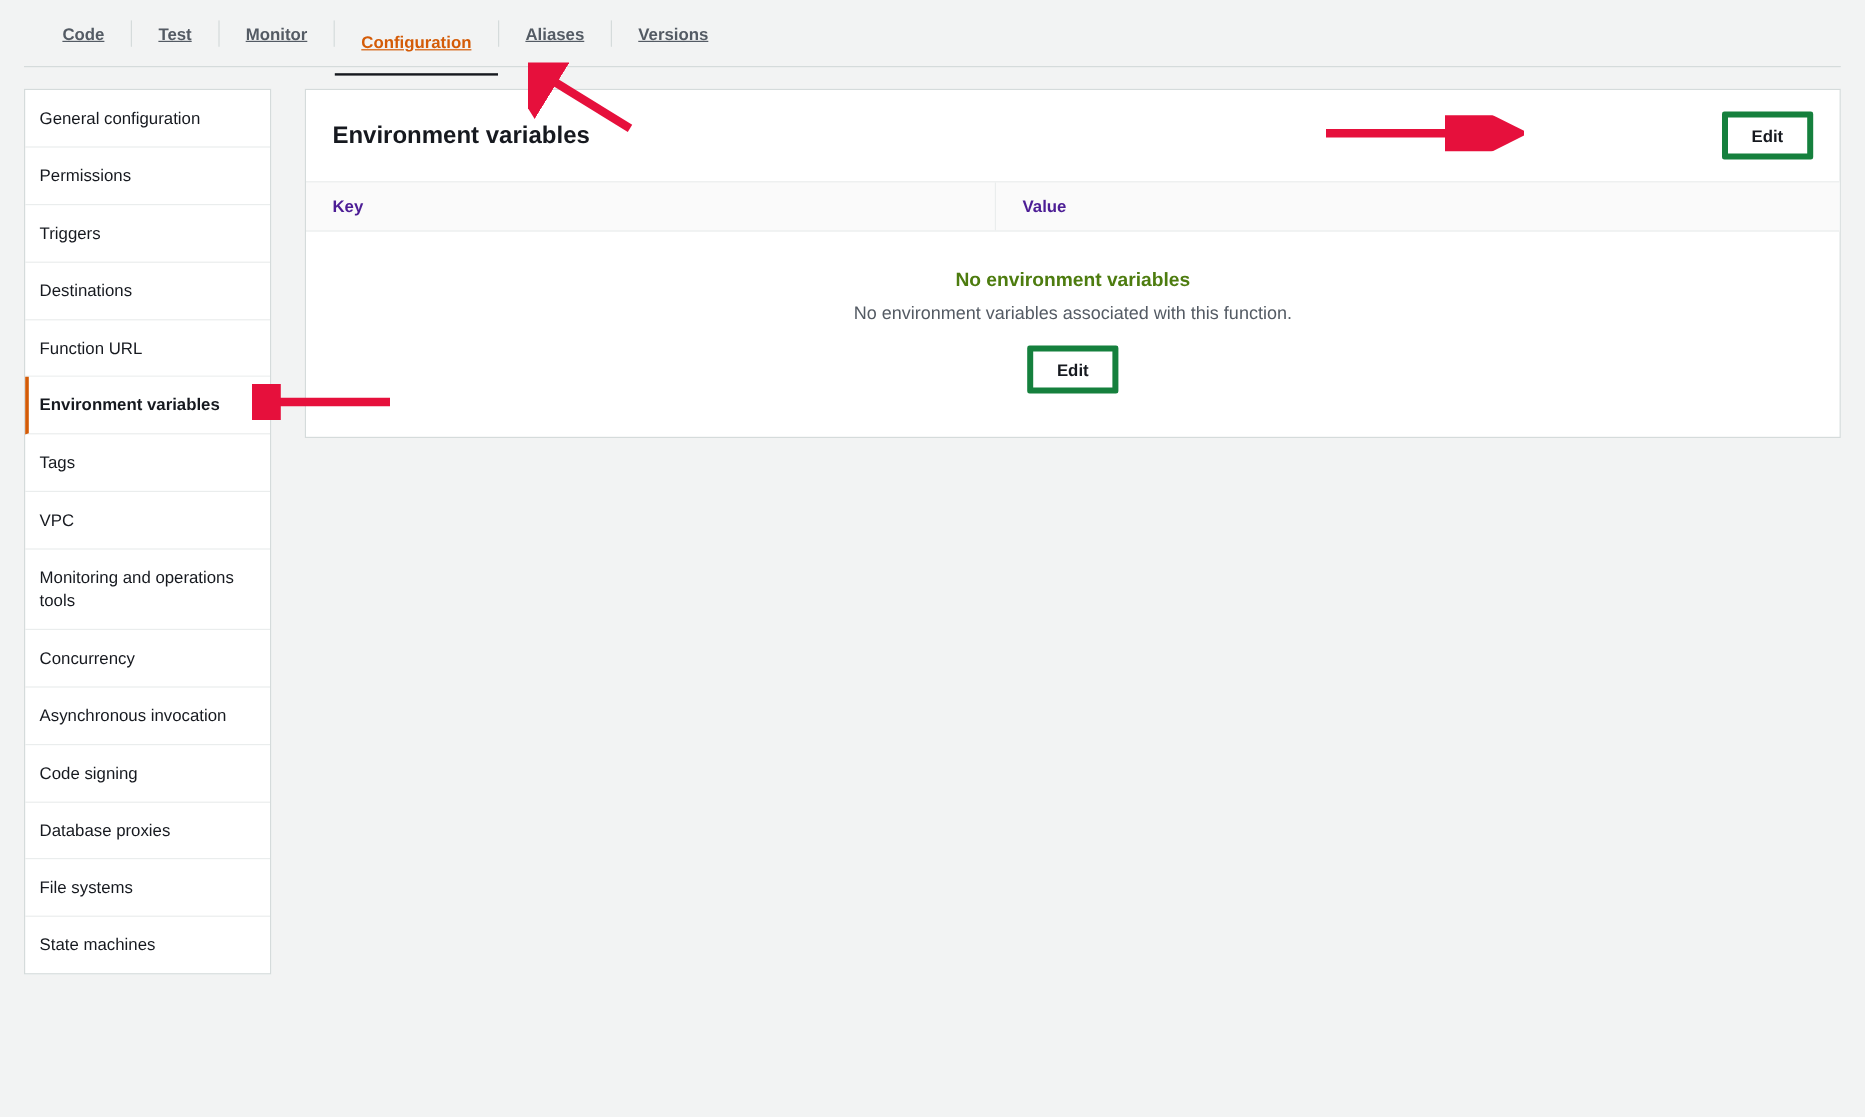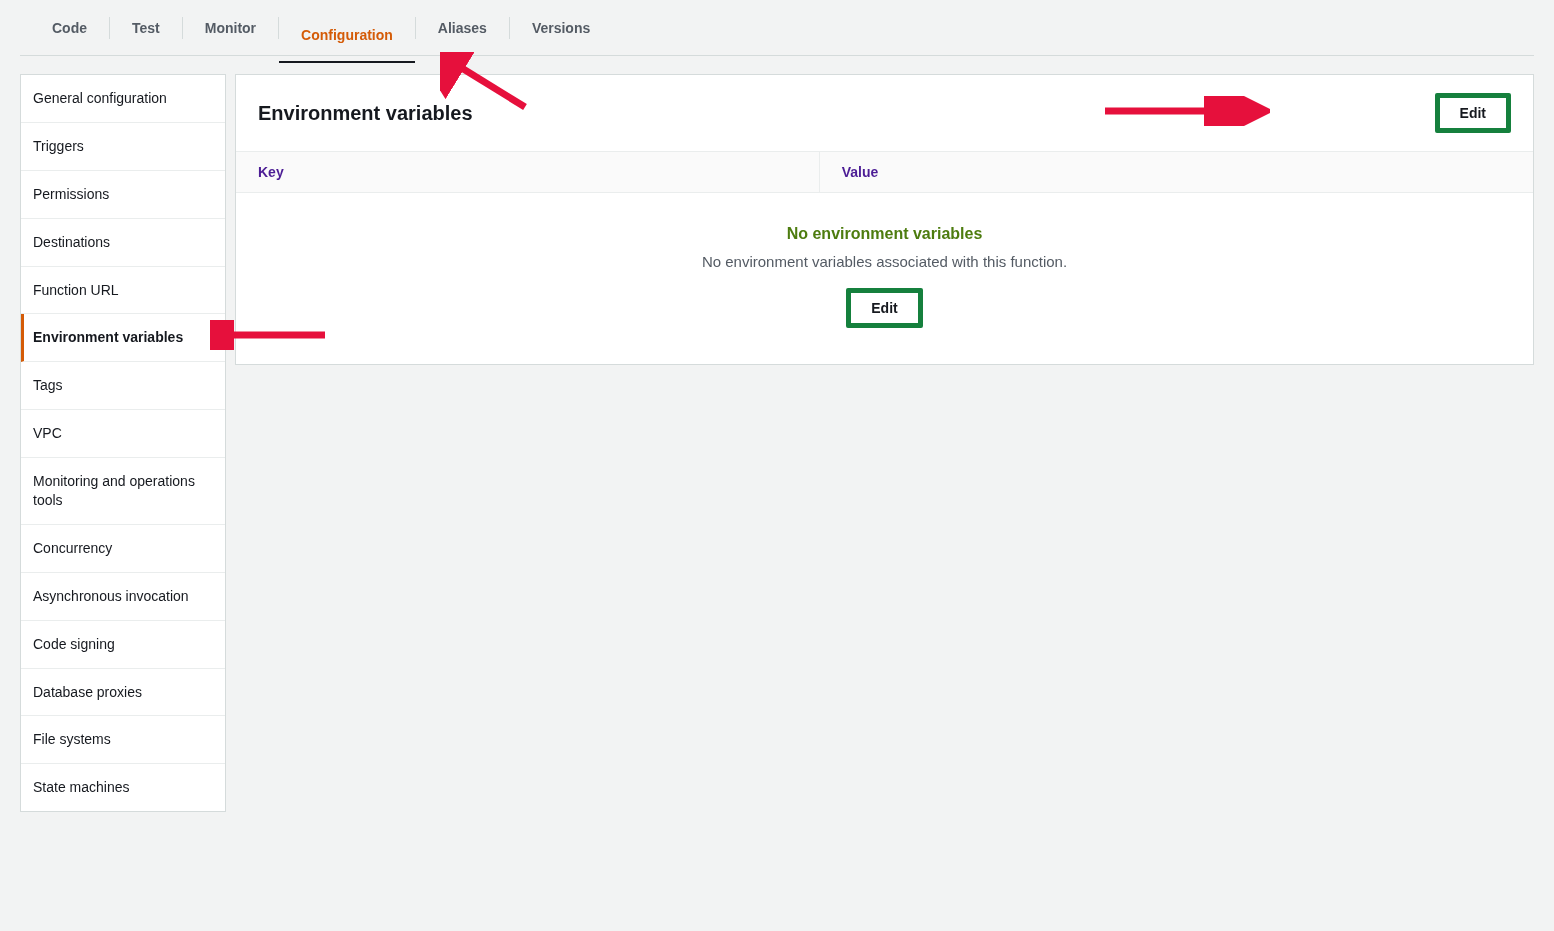--- a/index.html
+++ b/index.html
@@ -18,36 +18,37 @@
       border-bottom: 1px solid #d5dbdb;
       padding: 0 0 0 10px;
       height: 56px;
     }
     .top-tab {
       padding: 18px 22px;
       font-weight: 700;
       color: #545b64;
       cursor: pointer;
       position: relative;
+      text-decoration: underline;
     }
     .top-tab.active {
       color: #d45b07;
       border-bottom: 2px solid #16191f;
       margin-top: 16px;
     }
     .tab-sep {
       width: 1px;
       height: 22px;
       background: #d5dbdb;
     }
 
     
     .layout {
       display: flex;
-      gap: 9px;
+      gap: 28px;
       margin-top: 18px;
       align-items: flex-start;
     }
 
     
     .sidebar {
       width: 206px;
       background: #fff;
       border: 1px solid #d5dbdb;
     }
@@ -149,22 +150,22 @@
     <div class="tab-sep"></div>
     <div class="top-tab">Aliases</div>
     <div class="tab-sep"></div>
     <div class="top-tab">Versions</div>
   </div>
 
   <div class="layout">
 
     <div class="sidebar">
       <div class="side-item">General configuration</div>
+      <div class="side-item">Permissions</div>
       <div class="side-item">Triggers</div>
-      <div class="side-item">Permissions</div>
       <div class="side-item">Destinations</div>
       <div class="side-item">Function URL</div>
       <div class="side-item active">Environment variables</div>
       <div class="side-item">Tags</div>
       <div class="side-item">VPC</div>
       <div class="side-item">Monitoring and operations tools</div>
       <div class="side-item">Concurrency</div>
       <div class="side-item">Asynchronous invocation</div>
       <div class="side-item">Code signing</div>
       <div class="side-item">Database proxies</div>

